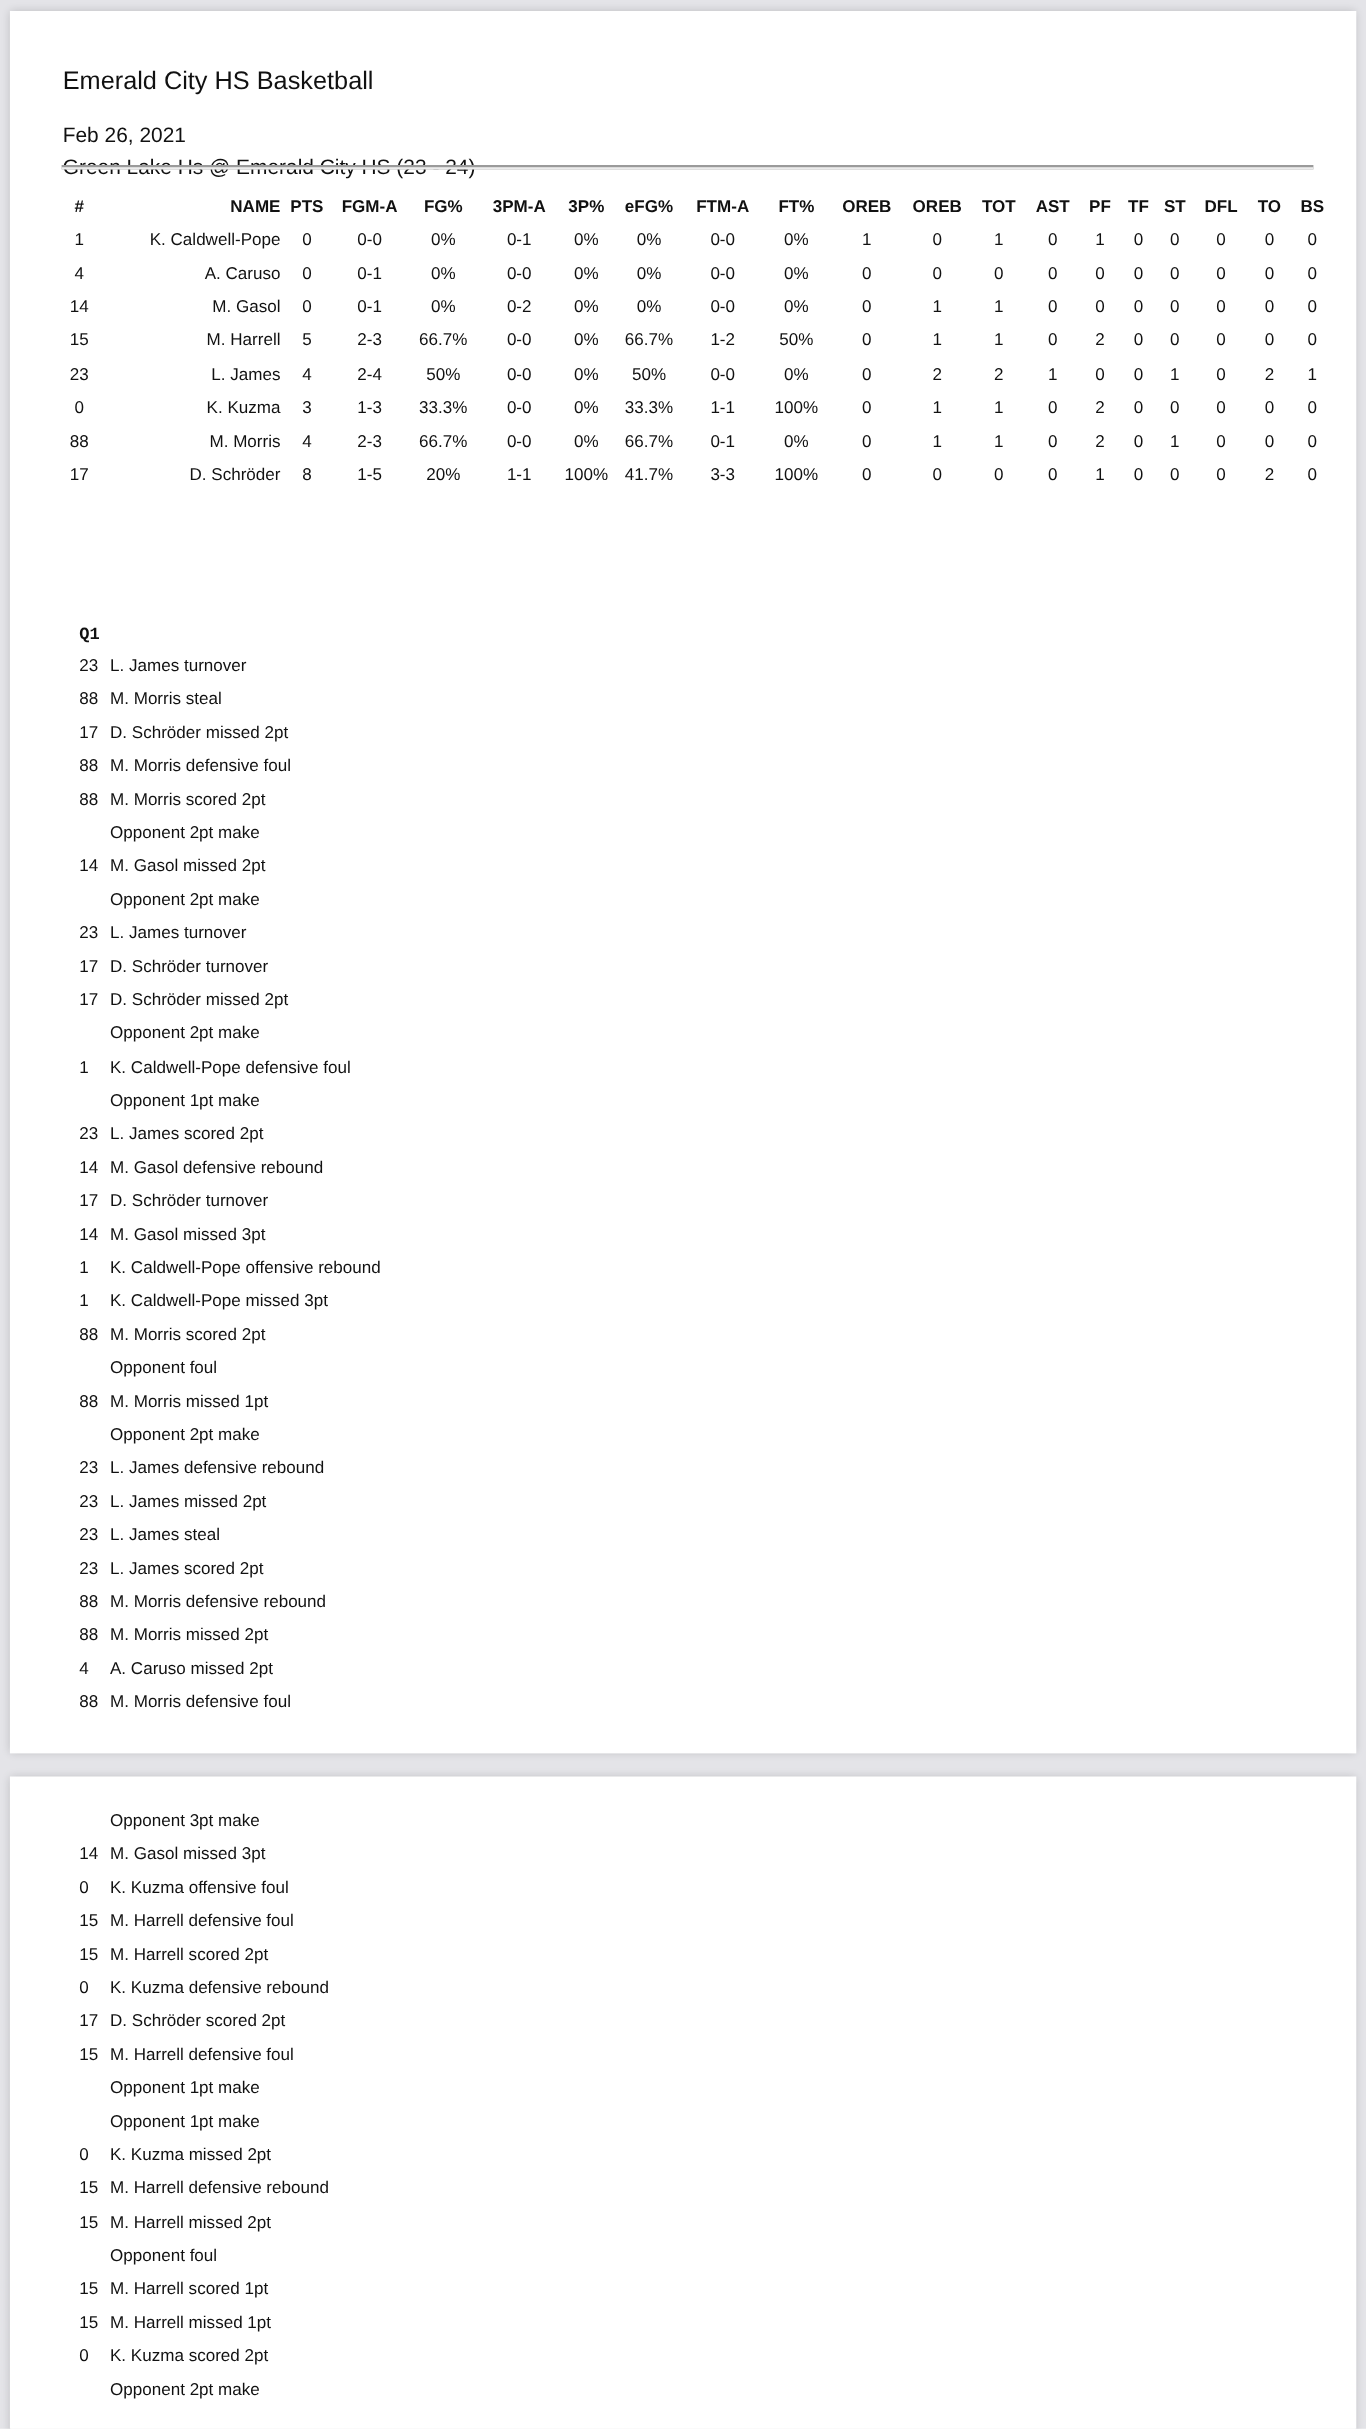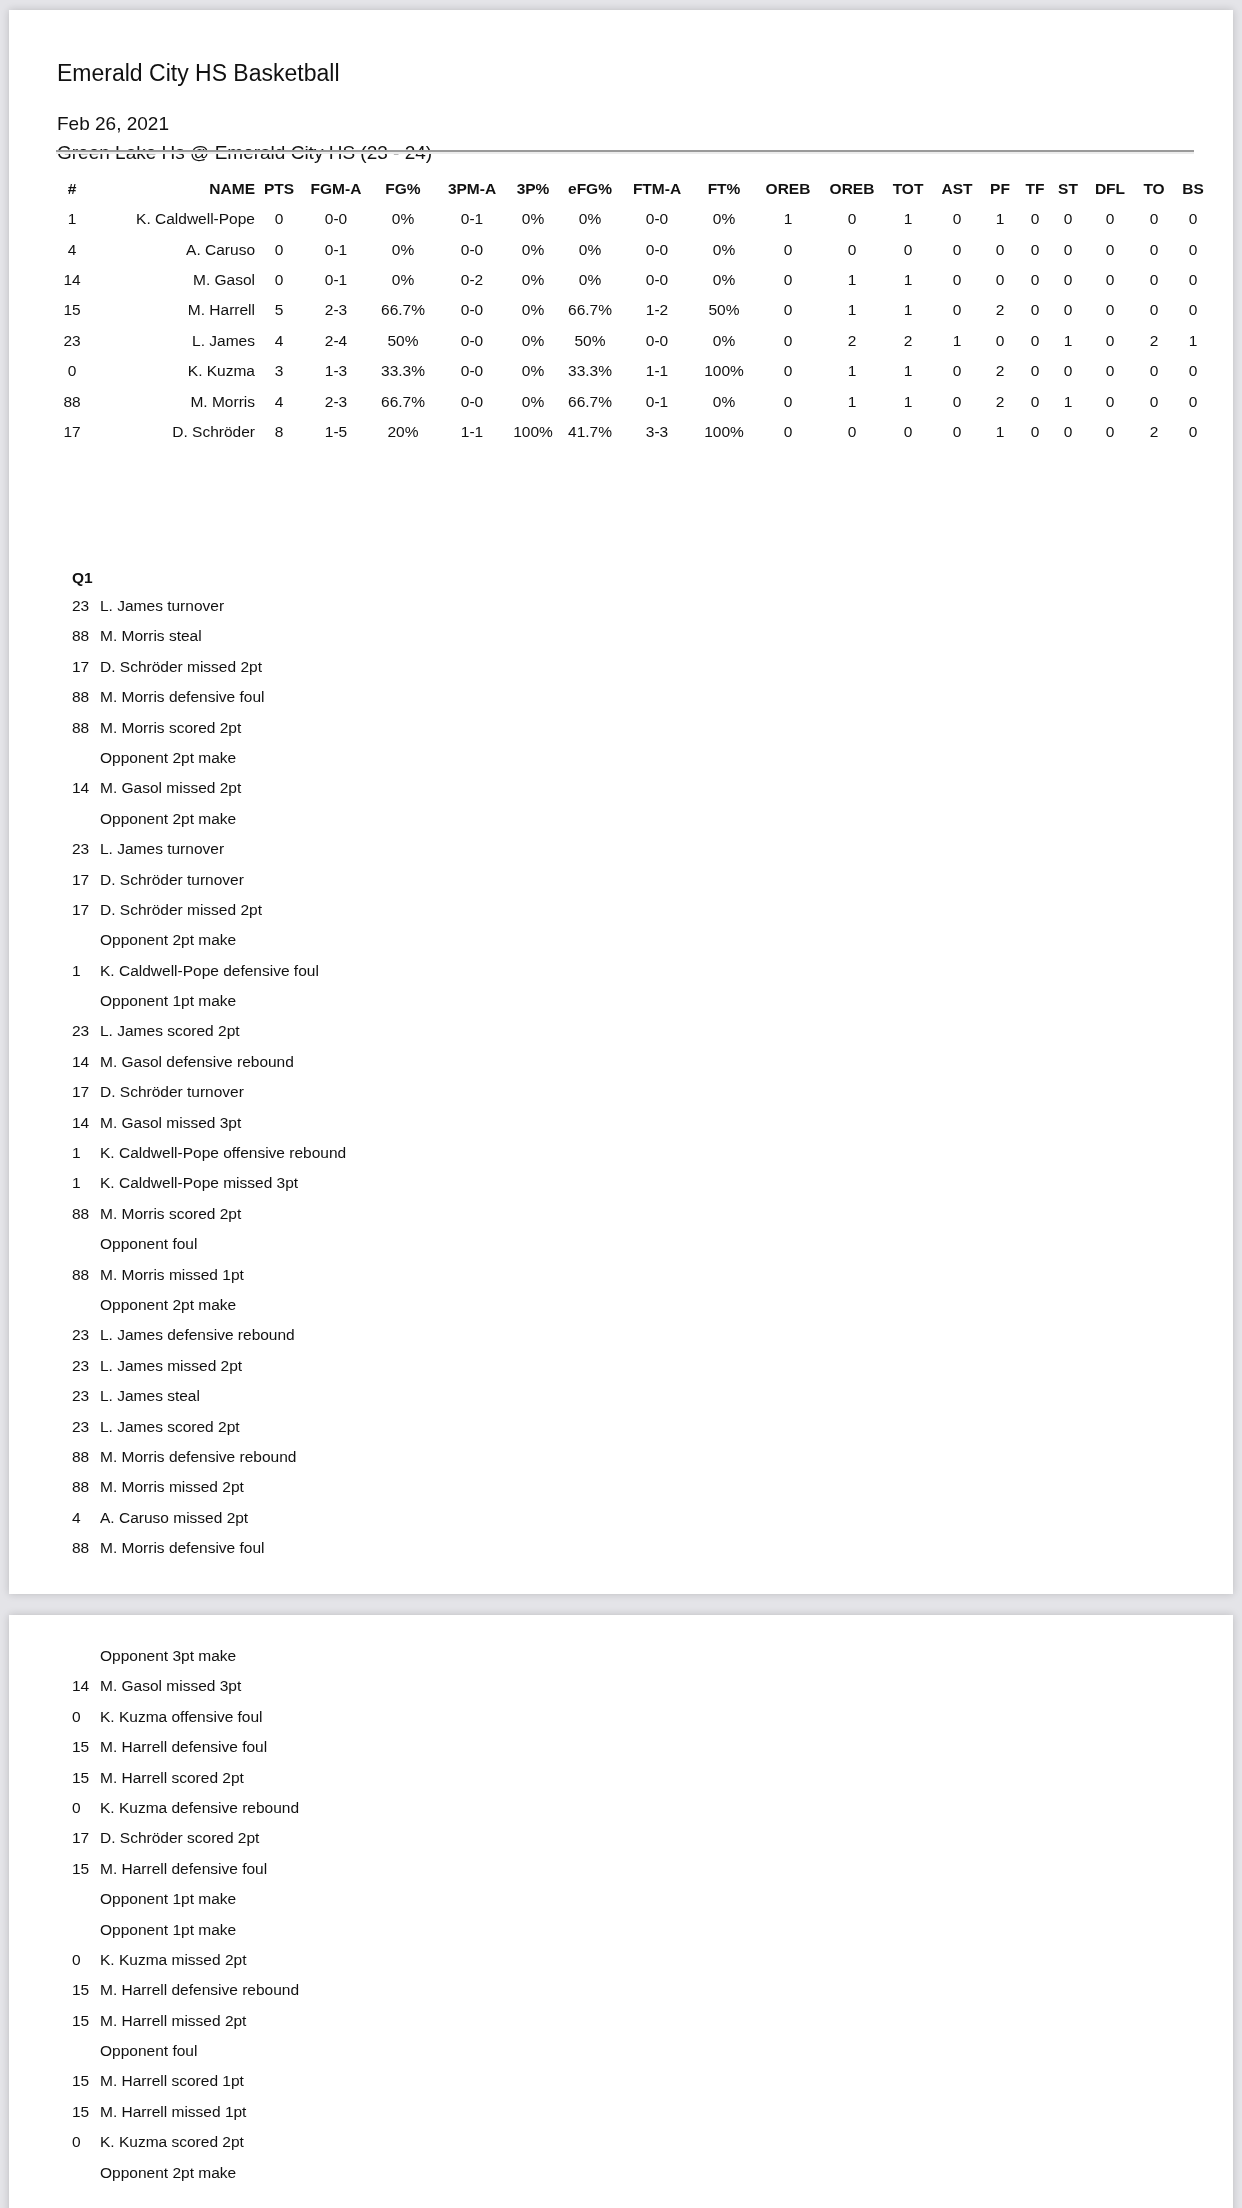--- a/index.html
+++ b/index.html
@@ -76,20 +76,21 @@
     left: 52px;
     font-size: 15.5px;
   }
   #pbp1 { top: 554px; }
   #pbp2 { top: 1641px; }
   .q-label {
     font-weight: bold;
     height: 27px;
     line-height: 27px;
     padding-left: 11px;
+    font-family: Liberation Mono, monospace;
   }
   .pbp-row {
     height: 30.4px;
     line-height: 30.4px;
     display: flex;
     white-space: nowrap;
   }
   .pbp-num { width: 38px; padding-left: 11px; box-sizing: border-box; width: 39px; }
   .pbp-text { }
 </style>

